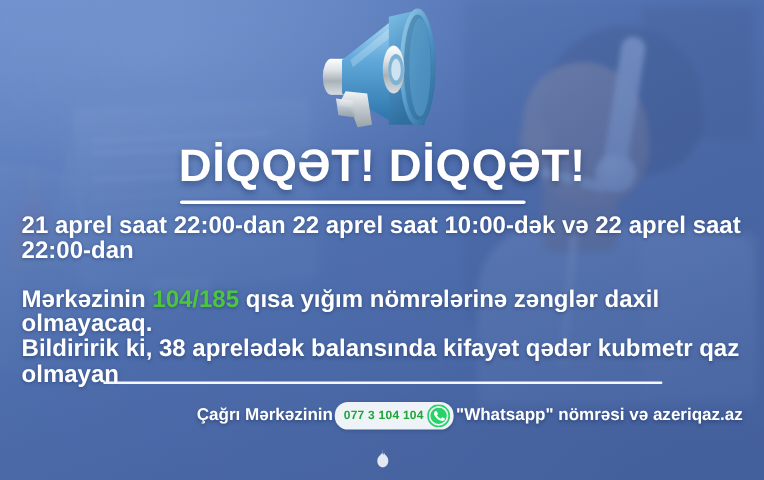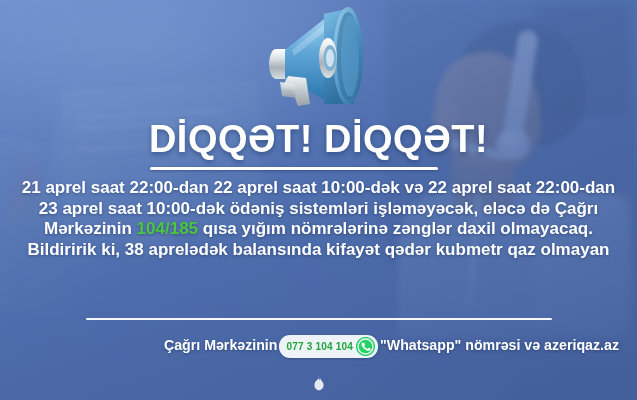--- a/index.html
+++ b/index.html
@@ -89,22 +89,22 @@
   
   .megaphone{position:absolute;left:258px;top:6px;width:108px;height:104px;}
 
   
   .title{position:absolute;left:0;right:0;top:118px;text-align:center;
     font-size:38px;font-weight:bold;color:#ffffff;letter-spacing:.5px;
     text-shadow:0 2px 5px rgba(20,40,80,.45);}
   .title-rule{position:absolute;left:150px;top:167px;width:288px;height:3px;
     background:#ffffff;border-radius:2px;box-shadow:0 1px 3px rgba(20,40,80,.4);}
 
-  .body{position:absolute;left:18px;right:18px;top:178px;text-align:center;
-    font-size:17px;line-height:20.6px;font-weight:bold;color:#ffffff;
+  .body{position:absolute;left:18px;right:18px;top:178px;text-align:left;
+    font-size:20px;line-height:20.6px;font-weight:bold;color:#ffffff;
     text-shadow:0 1px 3px rgba(20,40,80,.45);}
   .hi{color:#4cc63c;}
 
   .subtitle{position:absolute;left:0;right:0;top:295px;text-align:center;
     font-size:14.2px;font-weight:bold;color:#ffffff;letter-spacing:.3px;
     text-shadow:0 1px 3px rgba(20,40,80,.45);}
   .sub-rule{position:absolute;left:86px;top:318px;width:466px;height:2px;
     background:#ffffff;border-radius:2px;opacity:.95;}
 
   .footer{position:absolute;left:18px;right:18px;top:335px;text-align:right;
@@ -207,21 +207,21 @@
 
       <path d="M34 44 L66 18 L66 26 L36 50 Z" fill="#ffffff" opacity=".22"></path>
     </svg>
   </div>
 
   <div class="title">DİQQƏT! DİQQƏT!</div>
   <div class="title-rule"></div>
 
   <div class="body">
     <span>21 aprel saat 22:00-dan 22 aprel saat 10:00-dək və 22 aprel saat 22:00-dan</span><br>
-    <span>23 aprel saat 10:00-dək ödəniş sistemləri işləməyəcək, eləcə də Çağrı</span><br>
+    <br>
     <span>Mərkəzinin </span><span class="hi">104/185</span><span> qısa yığım nömrələrinə zənglər daxil olmayacaq.</span><br>
     <span>Bildiririk ki, 38 aprelədək balansında kifayət qədər kubmetr qaz olmayan</span><br>
   </div>
 
   <div class="sub-rule"></div>
 
   <div class="footer">
     <span>Çağrı Mərkəzinin</span><span class="phone-chip">
         <span class="phone-num">077 3 104 104</span>
         <span class="wa">

